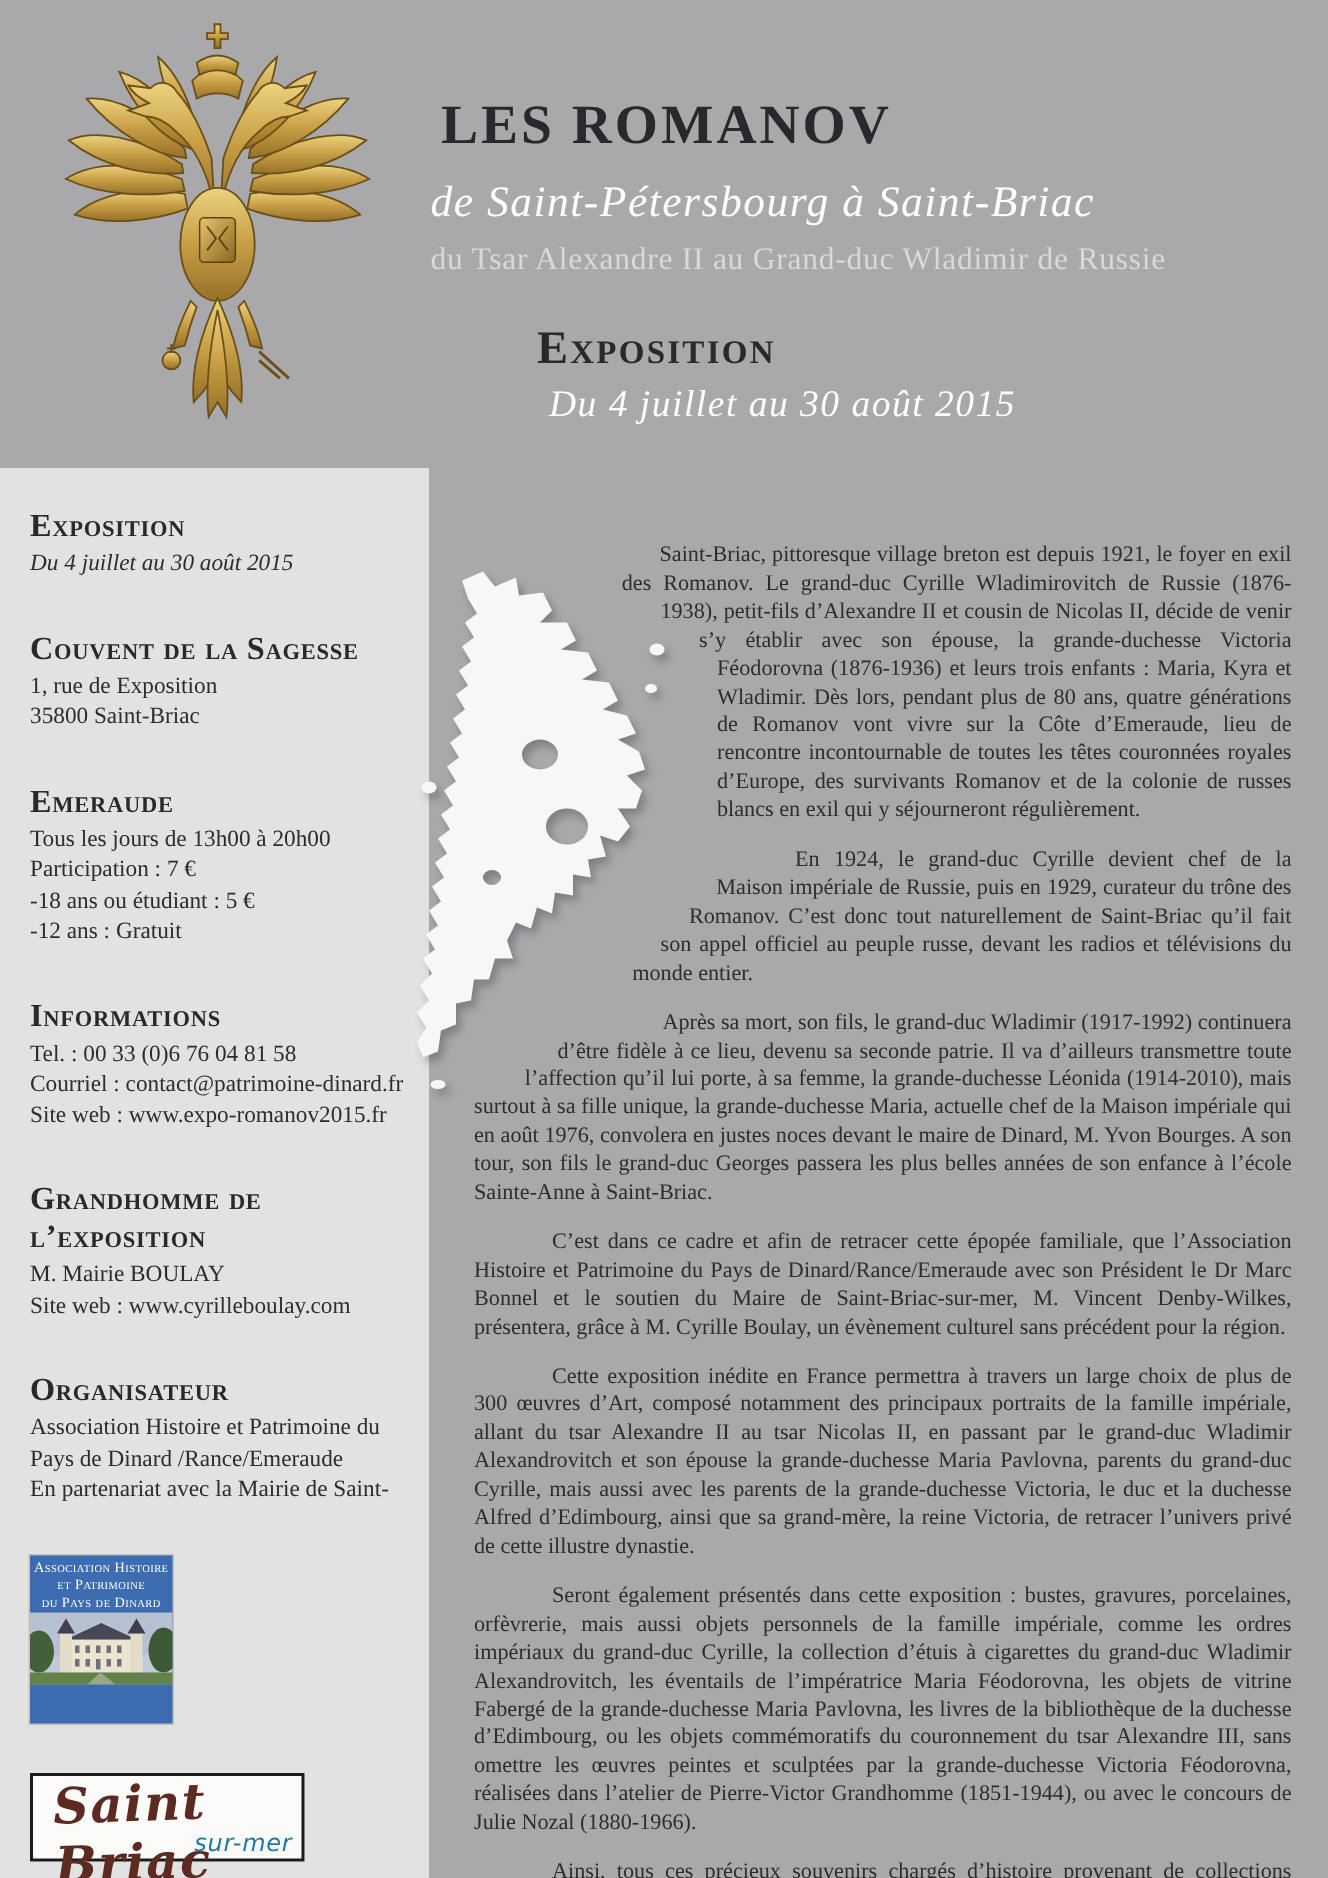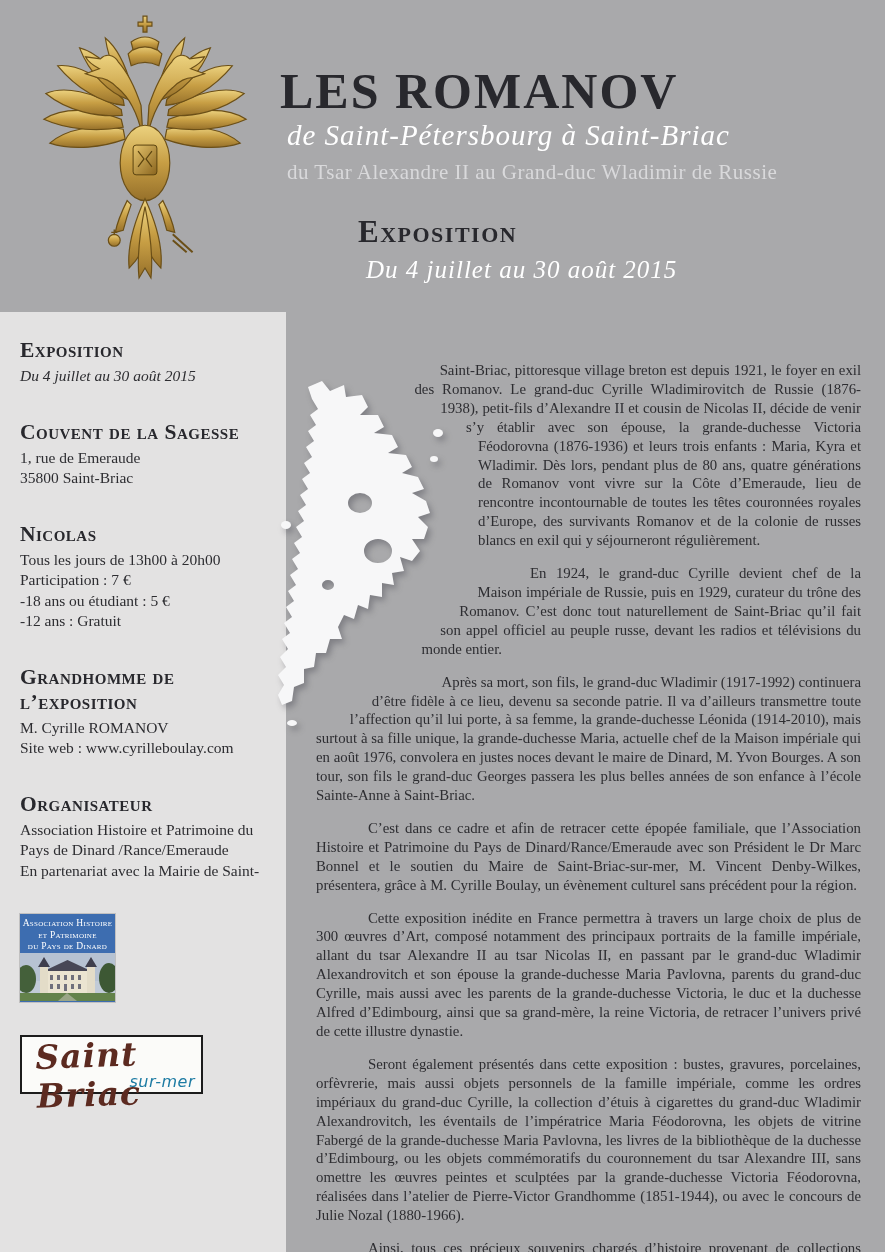--- a/index.html
+++ b/index.html
@@ -10,21 +10,21 @@
   html,body{margin:0;padding:0;}
   body{
     width:885px;height:1252px;position:relative;overflow:hidden;
     background:var(--page-bg);
     font-family:"Liberation Serif","DejaVu Serif",serif;
     color:var(--ink);
   }
   
   .eagle{position:absolute;left:26px;top:10px;width:238px;height:292px;}
   .h-title{
-    position:absolute;left:280px;top:62px;font-size:50px;letter-spacing:2px;
+    position:absolute;left:294px;top:62px;font-size:37px;letter-spacing:2px;
     color:var(--title-ink);font-weight:bold;font-stretch:normal;
   }
   .h-sub{
     position:absolute;left:287px;top:119px;font-size:29px;font-style:italic;
     color:var(--white-text);letter-spacing:1px;
   }
   .h-sub2{
     position:absolute;left:287px;top:160px;font-size:21px;color:var(--muted-light);
     letter-spacing:0.5px;
     text-align:center;
@@ -44,21 +44,21 @@
     padding:26px 16px 0 20px;box-sizing:border-box;
   }
   .sb-section{margin-bottom:33px;}
   .sb-h{
     font-variant:small-caps;font-size:21.5px;letter-spacing:0.5px;
     color:var(--title-ink);line-height:25px;margin-bottom:3px;font-weight:bold;
   }
   .sb-line{font-size:15.5px;line-height:20.5px;color:var(--ink);}
   .sb-line.it{font-style:italic;}
   .logo-assoc{
-    width:95px;height:88px;background:var(--assoc-blue);
+    width:95px;height:112px;background:var(--assoc-blue);
     margin:4px 0 0 0;box-shadow:0 0 0 1px rgba(0,0,0,.15);
     display:block;
   }
   .assoc-txt{
     color:#fff;font-variant:small-caps;font-size:9.5px;line-height:11.5px;
     text-align:center;padding-top:4px;letter-spacing:0.3px;
   }
   .logo-briac{
     width:179px;height:55px;background:#fbfbf9;border:2px solid #1c1c1c;
     margin-top:33px;position:relative;box-sizing:content-box;
@@ -155,36 +155,42 @@
 </div>
 
 <aside class="sidebar">
   <div class="sb-section">
     <div class="sb-h">Exposition</div>
     <div class="sb-line it">Du 4 juillet au 30 août 2015</div>
   </div>
 
   <div class="sb-section">
     <div class="sb-h">Couvent de la Sagesse</div>
-    <div class="sb-line">1, rue de Emeraude</div>
+    <div class="sb-line">1, rue de Exposition</div>
     <div class="sb-line">35800 Saint-Briac</div>
   </div>
 
   <div class="sb-section">
-    <div class="sb-h">Nicolas</div>
+    <div class="sb-h">Emeraude</div>
     <div class="sb-line">Tous les jours de 13h00 à 20h00</div>
     <div class="sb-line">Participation : 7 €</div>
     <div class="sb-line">-18 ans ou étudiant : 5 €</div>
     <div class="sb-line">-12 ans : Gratuit</div>
   </div>
 
+  <div class="sb-section">
+    <div class="sb-h">Informations</div>
+    <div class="sb-line">Tel. : 00 33 (0)6 76 04 81 58</div>
+    <div class="sb-line">Courriel : contact@patrimoine-dinard.fr</div>
+    <div class="sb-line">Site web : www.expo-romanov2015.fr</div>
+  </div>
 
   <div class="sb-section">
     <div class="sb-h">Grandhomme de l’exposition</div>
-    <div class="sb-line">M. Cyrille ROMANOV</div>
+    <div class="sb-line">M. Mairie BOULAY</div>
     <div class="sb-line">Site web : www.cyrilleboulay.com</div>
   </div>
 
   <div class="sb-section">
     <div class="sb-h">Organisateur</div>
     <div class="sb-line">Association Histoire et Patrimoine du Pays de Dinard /Rance/Emeraude</div>
     <div class="sb-line">En partenariat avec la Mairie de Saint-</div>
   </div>
 
   <div class="logo-assoc">

